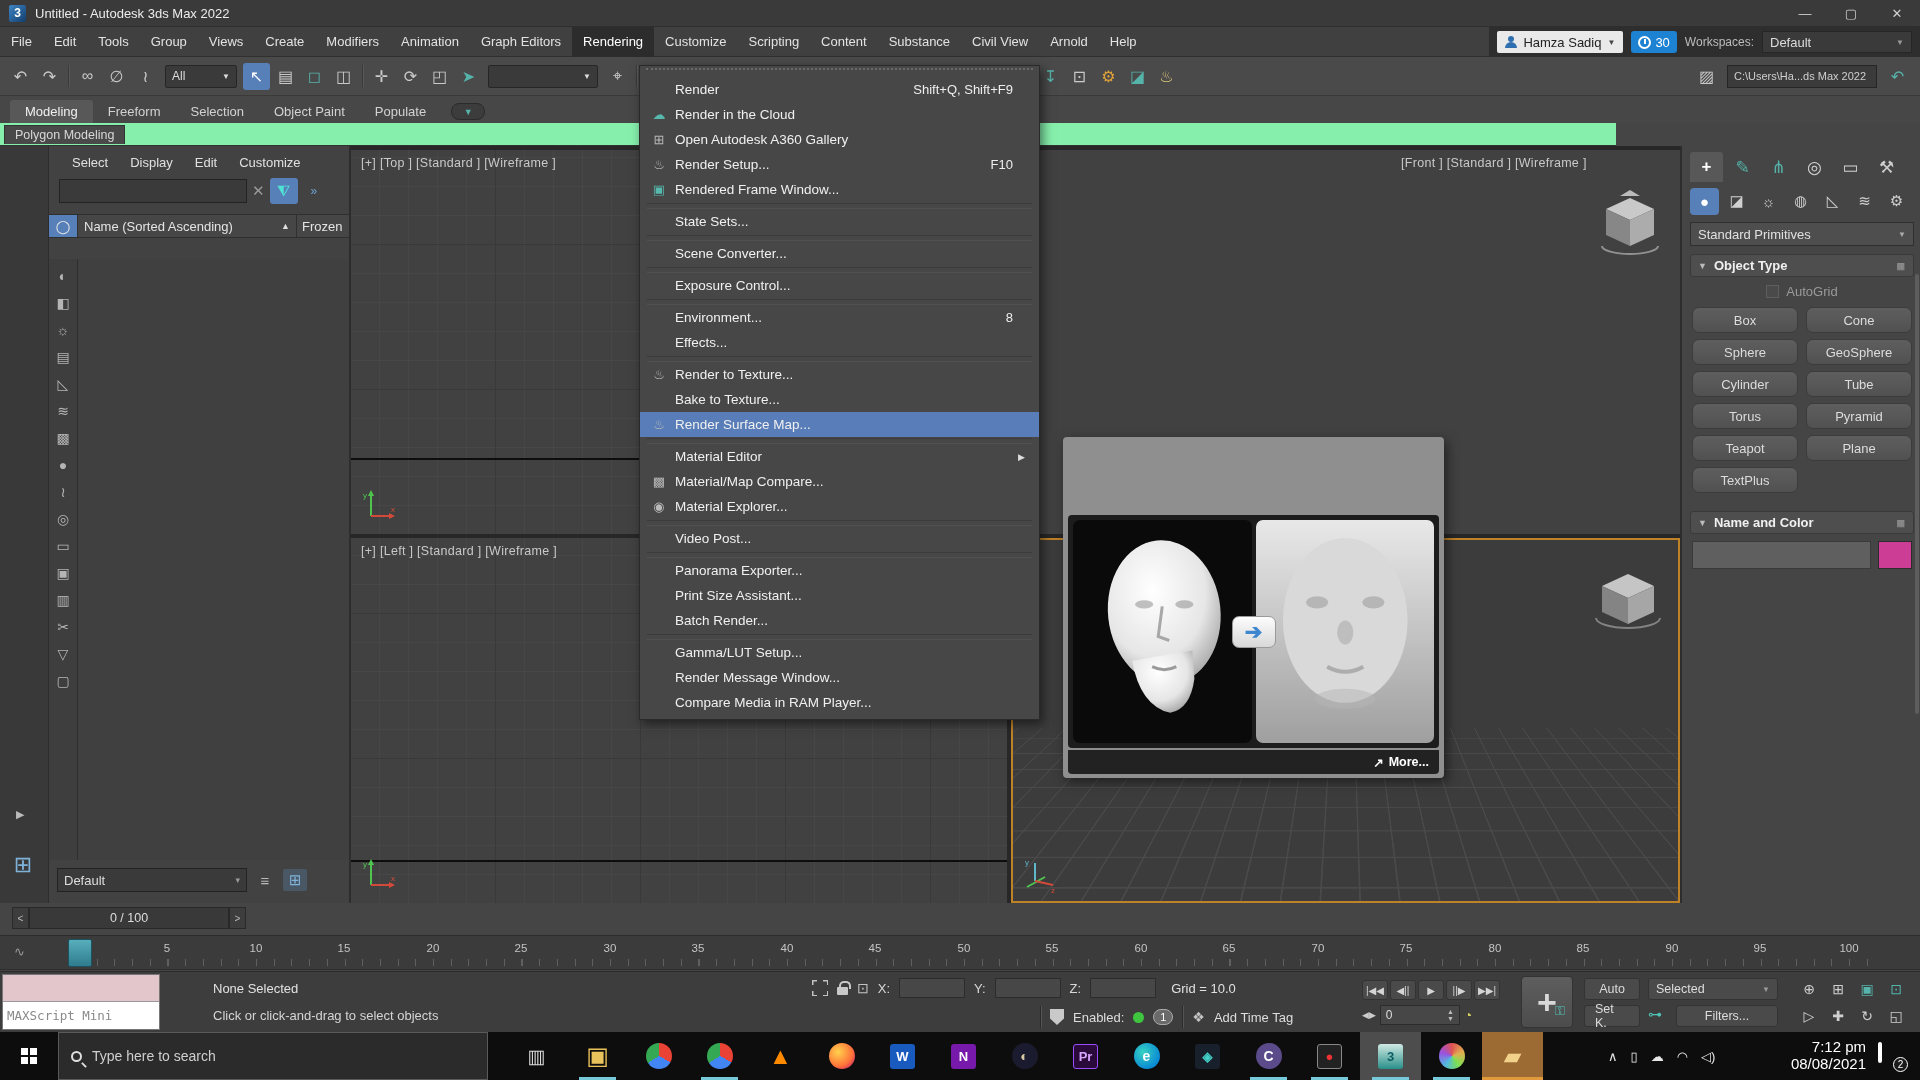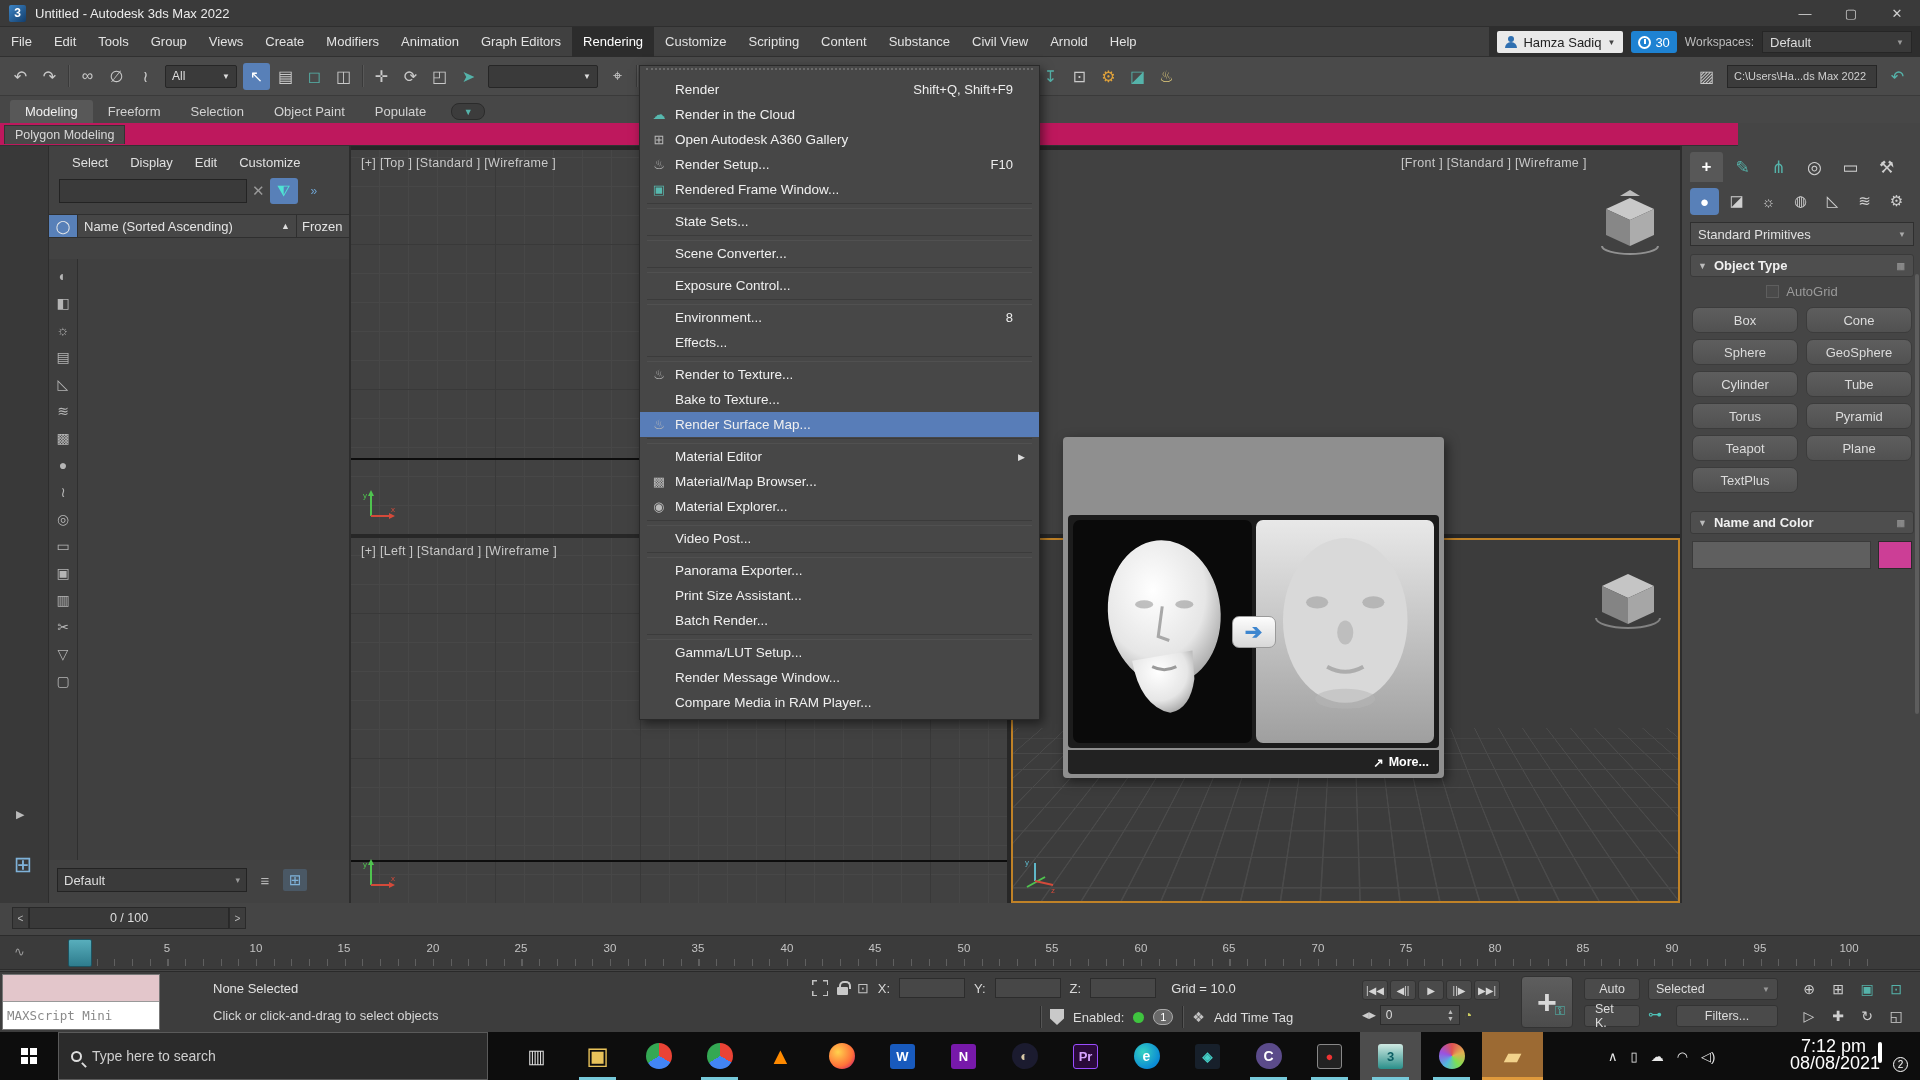--- a/index.html
+++ b/index.html
@@ -33,21 +33,21 @@
 .tbi.teal{color:#55b3aa}.tbi.blue{color:#7fa9da}.tbi.orange{color:#e0a23a}.tbi.yellow{color:#e4cd7c}
 .tbi.active{background:#5880b8;color:#fff}
 .tb-combo{height:23px;background:#3a3a3a;border:1px solid #262626;border-radius:2px;display:flex;align-items:center;justify-content:space-between;font-size:12px;color:#ddd;padding:0 6px;margin:0 5px}
 #tb-right{margin-left:auto;display:flex;align-items:center;margin-right:8px;gap:6px}
 #tb-path{width:150px;height:23px;background:#3b3b3b;border:1px solid #262626;display:flex;align-items:center;font-size:11px;color:#cfcfcf;padding:0 6px;white-space:nowrap;overflow:hidden}
 
 #ribbon{position:absolute;left:0;top:96px;width:1920px;height:27px;background:#474747;display:flex;align-items:flex-end;padding-left:10px;gap:2px}
 .rb-tab{padding:4px 15px;font-size:13px;color:#d2d2d2}
 .rb-tab.active{background:#585858;border-radius:3px 3px 0 0;color:#f0f0f0}
 .rb-collapse{width:34px;height:17px;background:#3c3c3c;border:1px solid #2b2b2b;border-radius:8px;display:flex;align-items:center;justify-content:center;color:#55b3aa;font-size:9px;margin:0 0 3px 8px}
-#ribbon-sub{position:absolute;left:0;top:123px;width:1738px;height:23px;background:#be185d;display:flex;align-items:center;padding-left:4px;border-bottom:1px solid #323232}
+#ribbon-sub{position:absolute;left:0;top:123px;width:1616px;height:23px;background:#86efac;display:flex;align-items:center;padding-left:4px;border-bottom:1px solid #323232}
 .rbs-tab{background:#494949;border:1px solid #333;border-bottom:none;padding:2px 10px;font-size:12.5px;color:#d8d8d8}
 
 #left-strip{position:absolute;left:0;top:146px;width:49px;height:789px;background:#393939;border-right:1px solid #2d2d2d}
 #strip-arrow{position:absolute;left:16px;top:662px;color:#bbb;font-size:11px}
 #strip-grid{position:absolute;left:8px;top:706px;width:30px;height:26px;color:#7fb2d9;font-size:22px;line-height:26px;text-align:center}
 
 #sx{position:absolute;left:49px;top:146px;width:302px;height:789px;background:#424242;border-right:2px solid #2d2d2d}
 #sx-menus{display:flex;gap:4px;padding:9px 6px 6px 14px}
 .sx-menu{font-size:13px;color:#e0e0e0;padding:0 9px}
 #sx-search-row{display:flex;align-items:center;padding:2px 6px 6px 10px;gap:5px}
@@ -171,21 +171,21 @@
 #tb-search span{font-size:14px;color:#cfcfcf}
 #apps{display:flex;height:48px;margin-left:18px}
 .tapp{width:61px;height:48px;display:flex;align-items:center;justify-content:center;position:relative;font-size:19px}
 .tapp.run::after{content:"";position:absolute;left:12px;right:12px;bottom:0;height:3px;background:#76c9d9}
 .tapp.runor::after{content:"";position:absolute;left:0;right:0;bottom:0;height:3px;background:#e09a3c}
 .tapp.active{background:#4d4d4d}
 .tapp.winbg{background:#9c6a33}
 .disc{width:26px;height:26px;border-radius:50%;display:flex;align-items:center;justify-content:center;color:#fff;font-size:14px;font-weight:bold}
 .sq{width:25px;height:25px;border-radius:3px;display:flex;align-items:center;justify-content:center;color:#fff;font-size:13px;font-weight:bold}
 #tray{position:absolute;left:1608px;top:1032px;height:48px;display:flex;align-items:center;gap:13px;color:#e8e8e8;font-size:13px}
-#clockblock{position:absolute;left:1790px;top:1038px;width:76px;text-align:right;color:#fff;font-size:18px;line-height:17px}
+#clockblock{position:absolute;left:1790px;top:1038px;width:76px;text-align:right;color:#fff;font-size:15px;line-height:17px}
 #notif{position:absolute;left:1878px;top:1044px;width:24px;height:22px;color:#fff}
 .notific{width:18px;height:16px;border:2px solid #fff;border-radius:2px;position:relative}
 .badge2{position:absolute;right:-6px;bottom:-6px;width:15px;height:15px;border-radius:50%;background:#1a1a1a;border:1px solid #fff;color:#fff;font-size:10px;display:flex;align-items:center;justify-content:center}
 
 #render-menu{position:absolute;left:639px;top:65px;width:401px;background:#474747;border:1px solid #2a2a2a;box-shadow:3px 4px 10px rgba(0,0,0,.5);z-index:50;padding-bottom:4px}
 #menu-tearoff{height:7px;margin:2px 6px;border-top:2px dotted #6a6a6a}
 .mrow.item,.mrow.itemhl{height:25px;display:flex;align-items:center;padding:0 14px 0 6px}
 .mrow.itemhl{background:#587db8}
 .mrow.sep{height:5px;margin:1px 7px;border-top:1px solid #3b3b3b;box-shadow:0 1px 0 rgba(255,255,255,.05)}
 .mi-ic{width:26px;text-align:center;font-size:13px;color:#c4c4c4;flex:none}
@@ -1091,21 +1091,21 @@
 
         <div class="mrow item">
           <span class="mi-ic"></span>
           <span class="mi-lb">Material Editor</span>
           <span class="mi-sc"></span>
           <span class="mi-sub">▶</span>
         </div>
 
         <div class="mrow item">
           <span class="mi-ic mi-ic dim">▩</span>
-          <span class="mi-lb">Material/Map Browser...</span>
+          <span class="mi-lb">Material/Map Compare...</span>
           <span class="mi-sc"></span>
           <span class="mi-sub"></span>
         </div>
 
         <div class="mrow item">
           <span class="mi-ic mi-ic dim">◉</span>
           <span class="mi-lb">Material Explorer...</span>
           <span class="mi-sc"></span>
           <span class="mi-sub"></span>
         </div>

